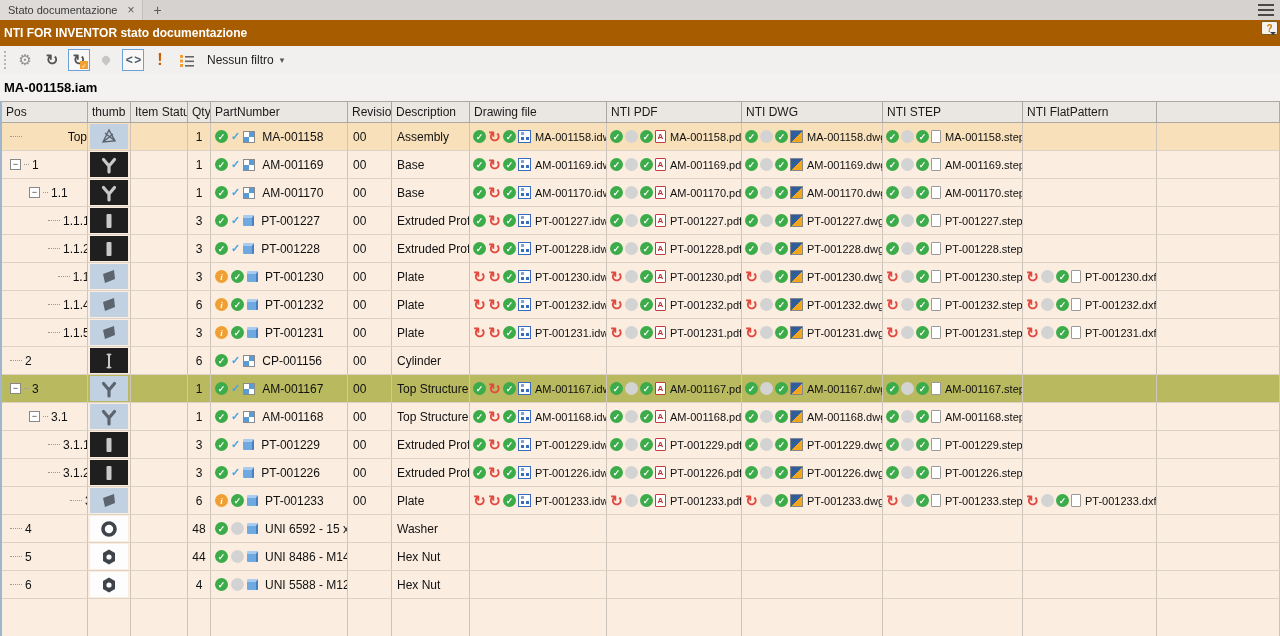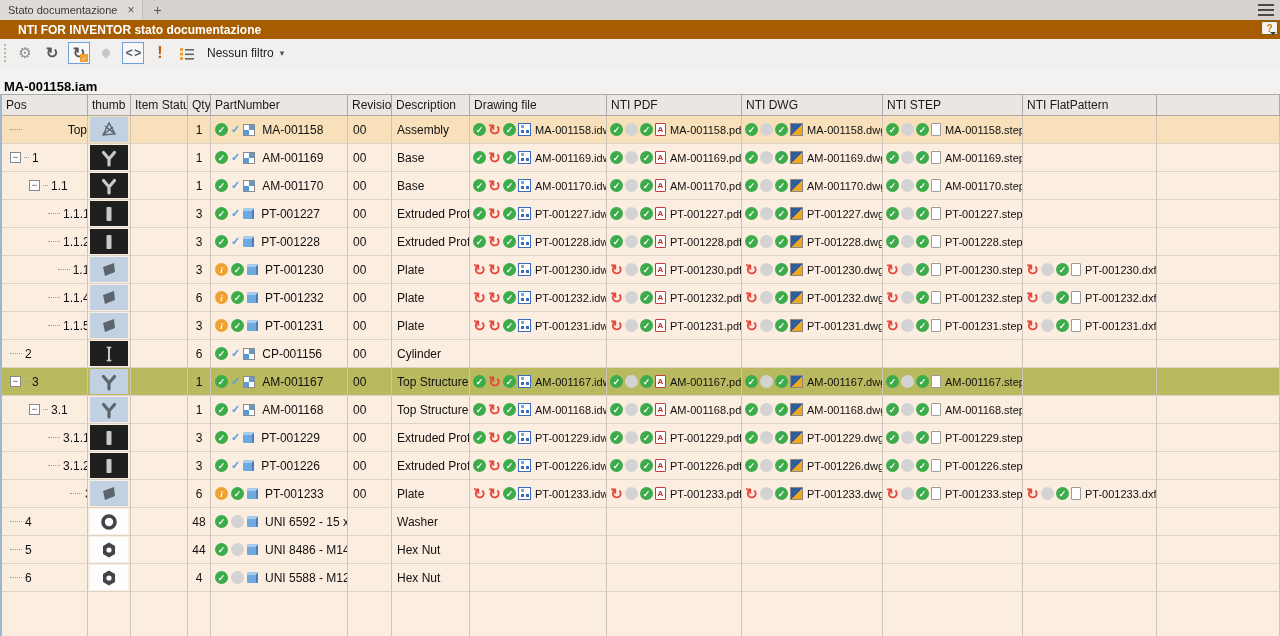--- a/index.html
+++ b/index.html
@@ -9,42 +9,42 @@
   
   .tabbar { height:20px; background:#D5D2D0; display:flex; align-items:center; position:relative; flex:none; }
   .tab { height:20px; background:#DEDBD9; display:flex; align-items:center; gap:10px; padding:0 8px; border-right:1px solid #C3C0BE; }
   .tab-label { font-size:11px; color:#3A3A3A; }
   .tab-close { font-size:12px; color:#5A5A5A; cursor:default; line-height:1; }
   .newtab { font-size:14px; color:#5A5A5A; margin-left:10px; line-height:1; }
   .hamburger { position:absolute; right:6px; top:4px; width:16px; height:12px; display:flex; flex-direction:column; justify-content:space-between; }
   .hamburger span { display:block; height:2px; background:#4A4A4A; }
 
   
-  .titlebar { height:19px; background:#A85C00; color:#FFFFFF; font-size:12px; font-weight:bold; display:flex; align-items:center; padding-left:18px; position:relative; flex:none; }
+  .titlebar { height:26px; background:#A85C00; color:#FFFFFF; font-size:12px; font-weight:bold; display:flex; align-items:center; padding-left:4px; position:relative; flex:none; }
   .helpbubble { position:absolute; right:2px; top:1px; width:17px; height:14px; background:#F5F2EE; border:1px solid #7A5A20; border-radius:2px; color:#D07800; font-size:10px; font-weight:bold; display:flex; align-items:center; justify-content:center; }
   .helpbubble::after { content:""; position:absolute; right:1px; bottom:-4px; border:3px solid transparent; border-top-color:#3A3A3A; }
 
   
   .toolbar { height:28px; background:#F2F0EF; display:flex; align-items:center; gap:5px; padding-left:4px; flex:none; }
   .grip { width:3px; height:18px; border-left:2px dotted #B8B4B0; margin-right:2px; }
   .tbtn { height:22px; min-width:22px; display:flex; align-items:center; justify-content:center; position:relative; }
   .tbtn.boxed { border:1px solid #6FA1D9; background:#FAF8F7; }
   .gear-g { font-size:15px; color:#8E8E8E; }
   .refresh-g { font-size:15px; font-weight:bold; color:#555555; }
   .minicheck { position:absolute; right:1px; bottom:1px; width:8px; height:8px; background:#F0A030; color:#FFF; font-size:6px; display:flex; align-items:center; justify-content:center; }
   .pin-g { width:8px; height:8px; background:#C6C6C6; border-radius:50% 50% 50% 0; transform:rotate(-45deg); }
   .code-g { font-size:12px; font-weight:bold; color:#4A5A6A; letter-spacing:-1px; }
   .excl-g { font-size:16px; font-weight:bold; color:#C85A00; }
   .filterbox { display:flex; align-items:center; gap:6px; padding:0 4px; height:22px; }
   .filter-label { font-size:12px; color:#222222; }
   .caret { font-size:9px; color:#555; }
 
   
   .filebar { height:27px; background:#F4F2F1; display:flex; align-items:flex-start; padding:6px 0 0 4px; flex:none; }
-  .filename { font-size:13px; font-weight:bold; color:#000;margin-top:6px; }
+  .filename { font-size:13px; font-weight:bold; color:#000; }
 
   
   .grid { flex:1; border-left:2px solid #9FB6CE; background:#FBEDE0; overflow:hidden; }
   .grid-row { display:grid; grid-template-columns:86px 43px 57px 23px 137px 44px 78px 137px 135px 141px 140px 134px 123px; }
   .cell { border-right:1px solid #CDC5BC; border-bottom:1px solid #DCD2C6; display:flex; align-items:center; overflow:hidden; white-space:nowrap; }
   .hrow .cell { height:22px; background:#EAE6E2; border-right:1px solid #ACA8A4; border-bottom:1px solid #ACA8A4; border-top:1px solid #ACA8A4; font-size:12px; color:#1A1A1A; padding-left:4px; }
   .row .cell { height:28px; font-size:12px; color:#111; }
   .row { background:#FBEDE0; }
   .row.toprow { background:#F7E0BA; }
   .row.selected { background:#B9B960; }

